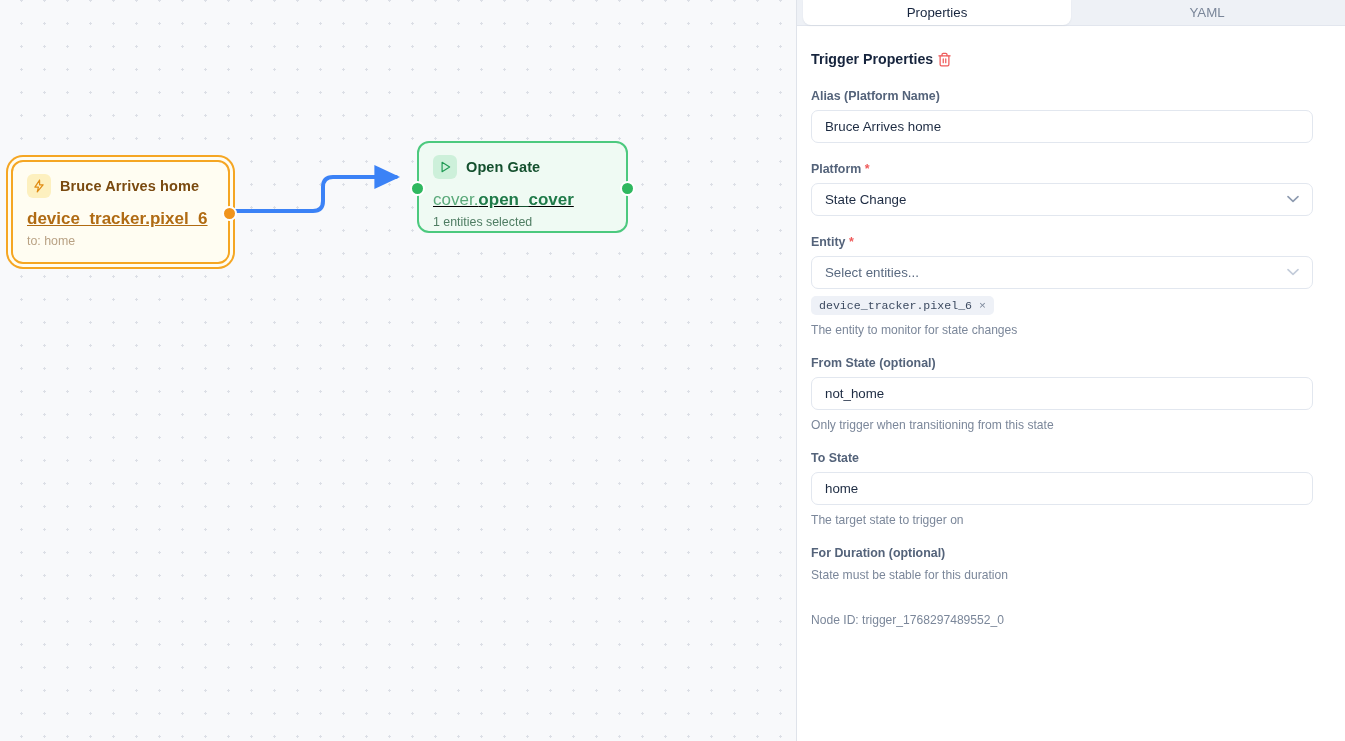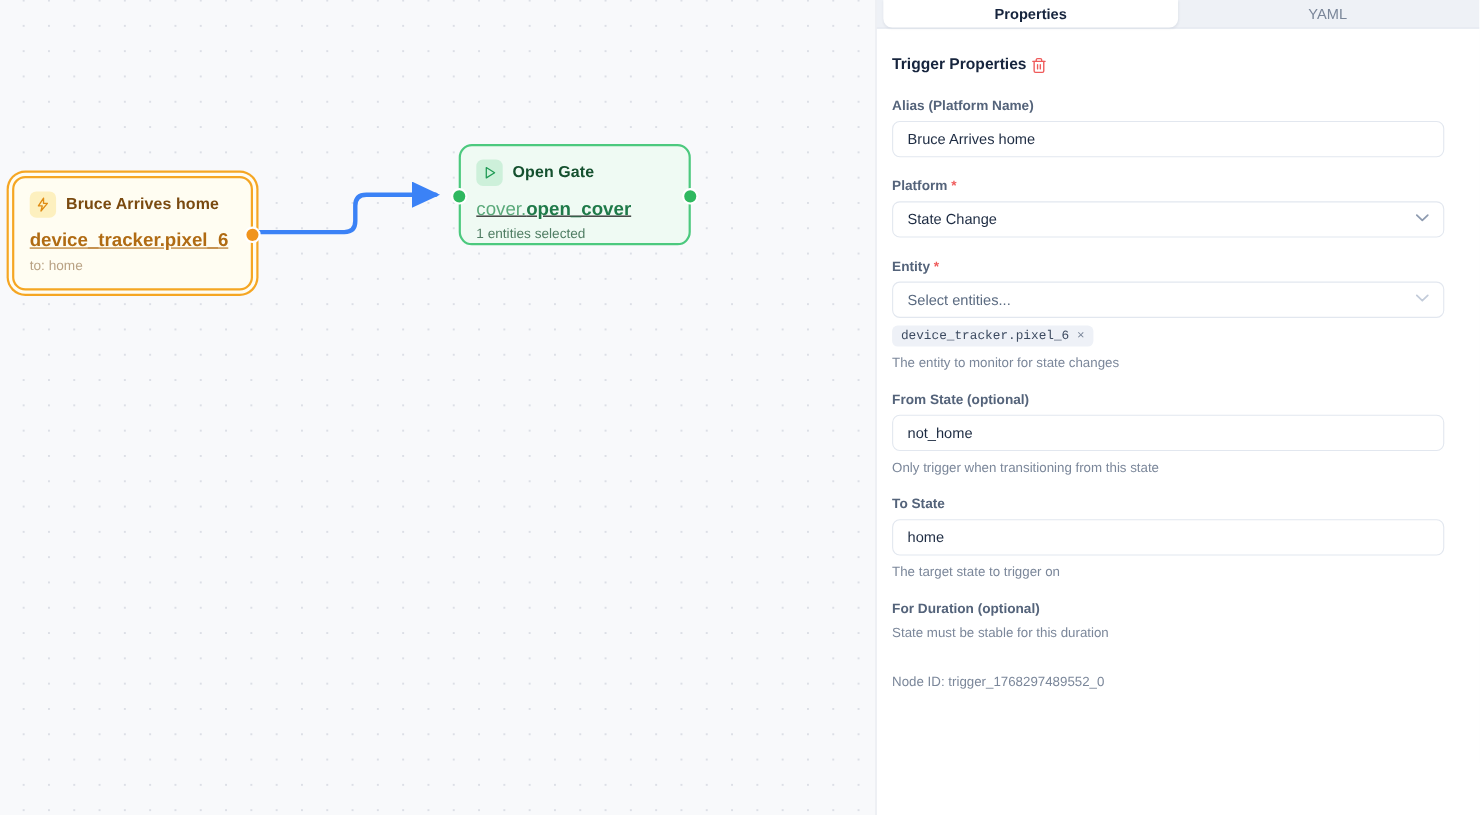--- a/index.html
+++ b/index.html
@@ -32,21 +32,21 @@
   
   .node-trigger {
     left: 11px; top: 160px; width: 219px; height: 104px;
     background: #fffdf2;
     border: 2px solid #f5a623;
     border-radius: 12px;
     box-shadow: 0 0 0 3px #fffdf2, 0 0 0 5px #f5a623;
     padding: 12px 14px 10px 14px;
   }
   .node-green {
-    left: 417px; top: 131px; width: 211px; height: 92px;
+    left: 417px; top: 141px; width: 211px; height: 92px;
     background: #effaf3;
     border: 2px solid #4cc97e;
     border-radius: 12px;
     padding: 12px 14px 10px 14px;
   }
 
   .node-head { display: flex; align-items: center; gap: 9px; }
   .node-badge {
     width: 24px; height: 24px; border-radius: 6px;
     display: flex; align-items: center; justify-content: center;
@@ -85,21 +85,21 @@
     border-bottom: 1px solid #e2e6ee;
     padding: 0 4px;
     flex: 0 0 auto;
   }
   .tab {
     flex: 1; display: flex; align-items: center; justify-content: center;
     font-size: 13.3px; color: #7a8699; font-weight: 400;
     cursor: pointer;
   }
   .tab.active {
-    background: #ffffff; color: #16243d; font-weight: 700;
+    background: #ffffff; color: #16243d; font-weight: 400;
     border-radius: 0 0 8px 8px;
     margin: 0 2px;
     box-shadow: 0 1px 2px rgba(20,35,60,.06);
   }
 
   .panel-body { flex: 1 1 auto; padding: 0 32px 0 14px; overflow: hidden; }
 
   .panel-head {
     display: flex; align-items: center; justify-content: flex-start;
     padding: 22px 0 0 0;

